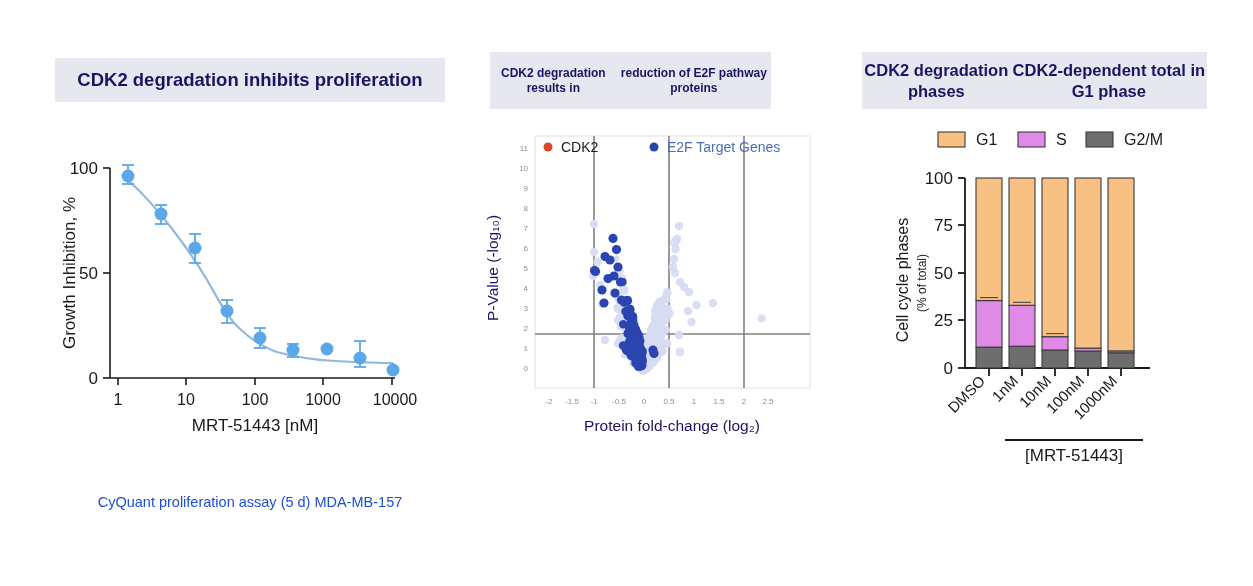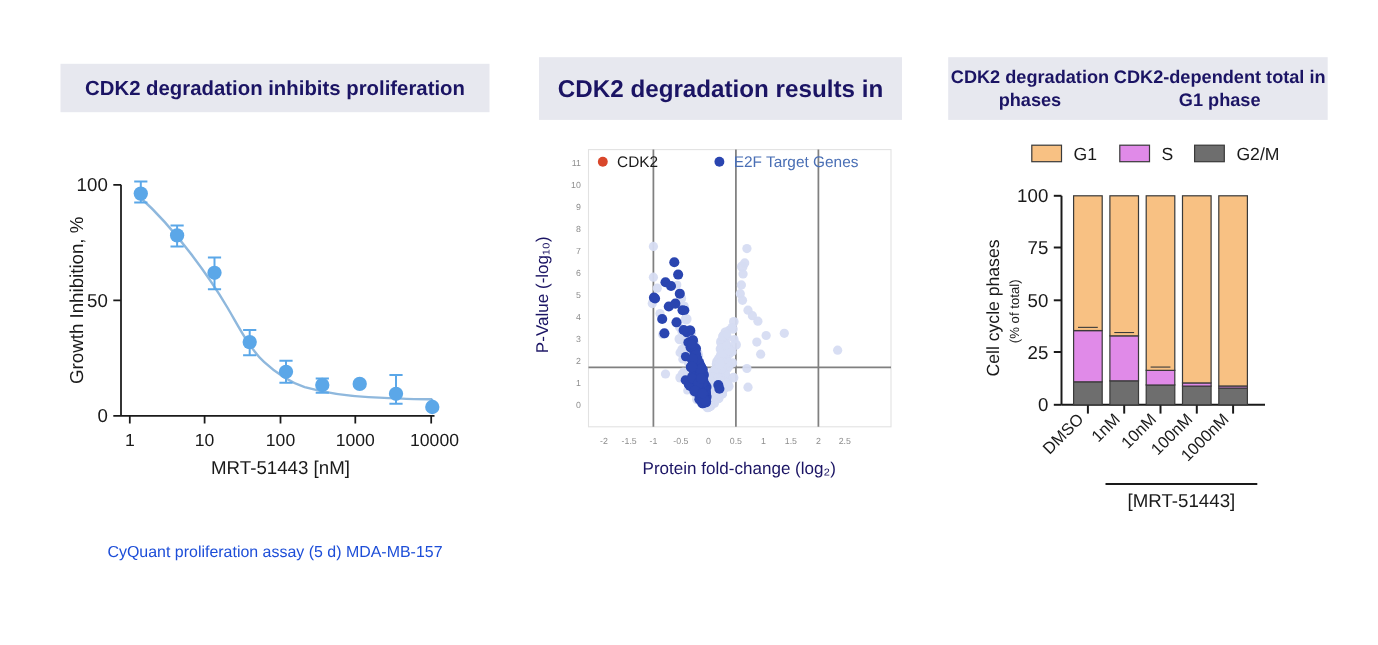--- a/index.html
+++ b/index.html
@@ -25,21 +25,21 @@
     background: #e7e8ef;
     color: #1b1464;
     font-weight: bold;
     text-align: center;
     display: flex;
     align-items: center;
     justify-content: center;
     line-height: 1.25;
   }
   #title-1 { left: 55px;  top: 58px;  width: 390px; height: 44px; font-size: 18.5px; }
-  #title-2 { left: 20px;  top: 52px;  width: 330px; height: 57px; font-size: 22px; }
+  #title-2 { left: 20px;  top: 52px;  width: 281px; height: 57px; font-size: 12px; }
   #title-3 { left: 22px;  top: 52px;  width: 345px; height: 57px; font-size: 16.5px; }
 
   .caption {
     position: absolute;
     color: #1d4ed8;
     font-size: 14.5px;
     text-align: center;
     line-height: 1.38;
     white-space: pre-line;
   }
@@ -142,20 +142,21 @@
     </g>
   </svg>
 
   <div class="caption" id="caption-1">CyQuant proliferation assay (5 d) MDA-MB-157</div>
 </div>
 
 <div class="panel" id="panel-2">
 
   <div class="title-band" id="title-2">
       <div>CDK2 degradation results in</div>
+      <div>reduction of E2F pathway proteins</div>
     </div>
 
   <svg class="plot-svg" id="chart-2" width="355" height="320" style="left:10px; top:128px;">
 
     <rect x="55" y="8" width="275" height="252" fill="#ffffff" stroke="#e2e2e2" stroke-width="1"></rect>
 
     <g stroke="#808080" stroke-width="1.6">
       <line x1="114" y1="8" x2="114" y2="260"></line>
       <line x1="189" y1="8" x2="189" y2="260"></line>
       <line x1="264" y1="8" x2="264" y2="260"></line>

